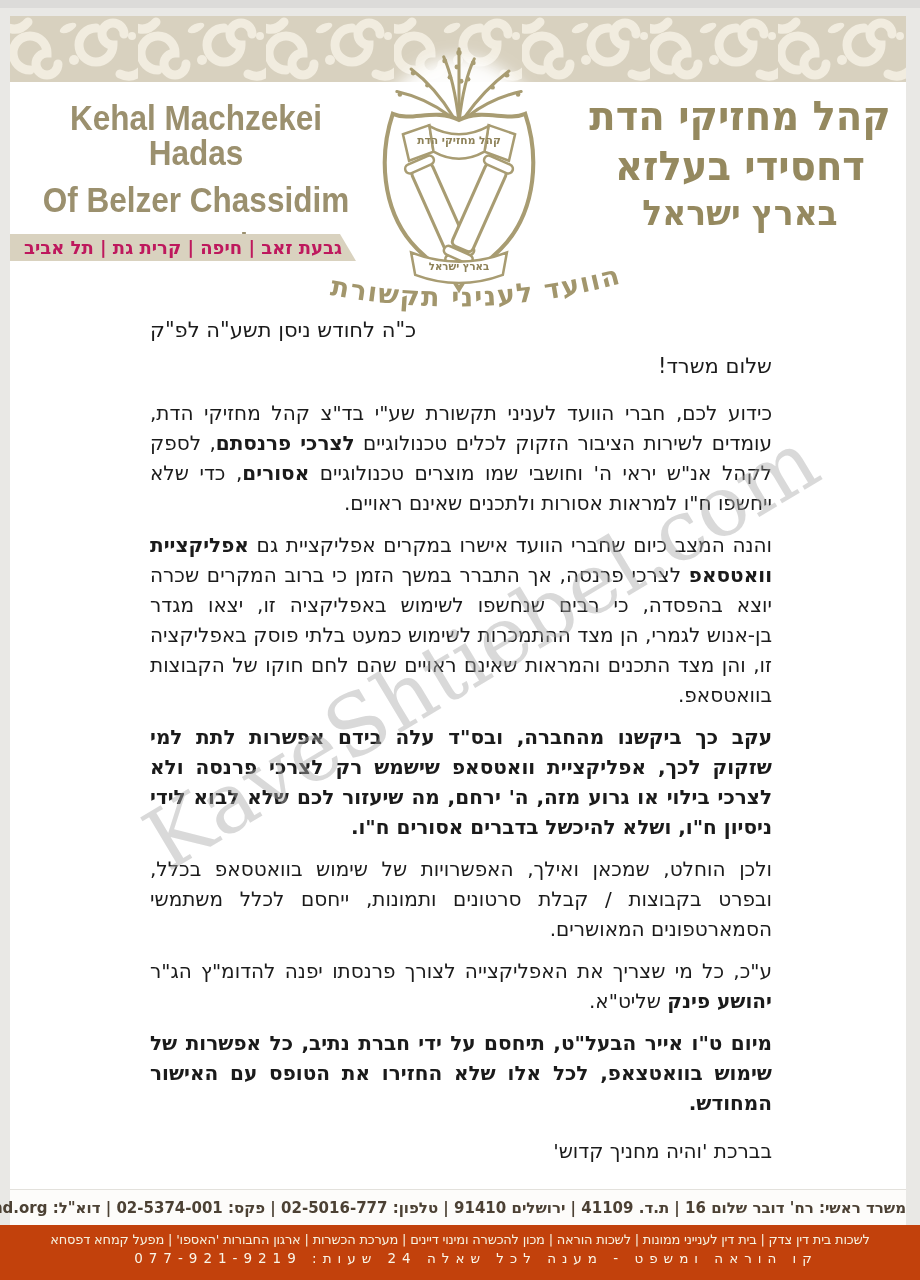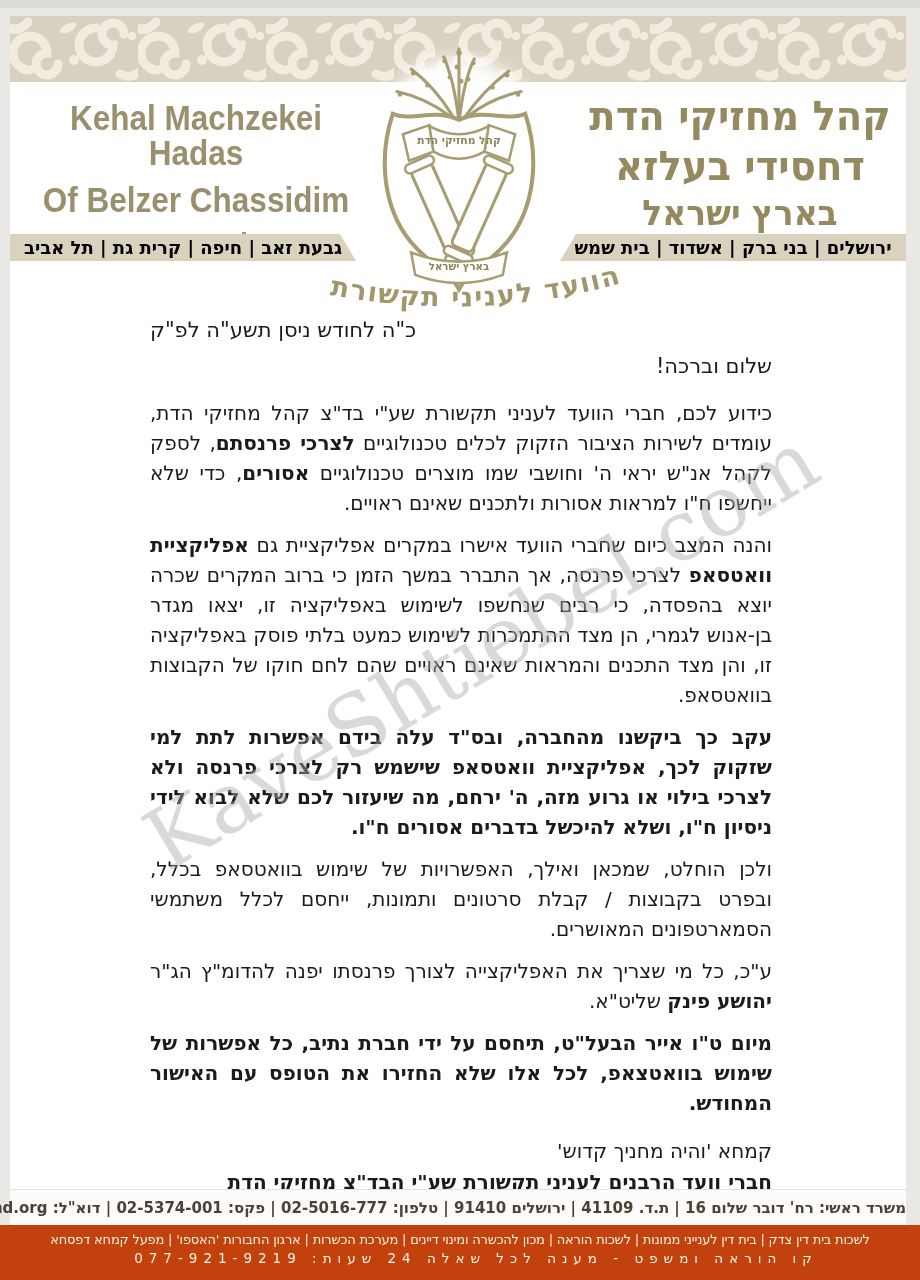--- a/index.html
+++ b/index.html
@@ -18,21 +18,21 @@
   .header-en .l1{font-size:35px;margin-bottom:12px;}
   .header-en .l2{font-size:35px;margin-bottom:12px;}
   .header-en .l3{font-size:30px;}
 
   .header-he{position:absolute;left:575px;top:88px;width:330px;text-align:center;direction:rtl;
     color:#95895f;font-weight:bold;line-height:1.0;transform:scaleX(.94);transform-origin:center;}
   .header-he .l1{font-size:41px;margin-bottom:9px;}
   .header-he .l2{font-size:41px;margin-bottom:9px;}
   .header-he .l3{font-size:35px;}
 
-  .city-bar{position:absolute;top:226px;height:27px;background:#d9d2bf;color:#000000;
+  .city-bar{position:absolute;top:226px;height:27px;background:#d9d2bf;color:#be185d;
     font-weight:bold;font-size:18px;line-height:27px;text-align:center;direction:rtl;z-index:2;}
   .city-bar-left{left:10px;width:346px;clip-path:polygon(0 0,calc(100% - 16px) 0,100% 100%,0 100%);}
   .city-bar-right{right:14px;width:346px;clip-path:polygon(16px 0,100% 0,100% 100%,0 100%);}
 
   .arc-wrap{position:absolute;left:318px;top:270px;width:316px;height:58px;z-index:3;}
   .arc-wrap svg{width:100%;height:100%;display:block;overflow:visible;}
   .arc-wrap text{font-weight:bold;font-size:27px;fill:#a2966c;letter-spacing:1.5px;}
 
   .letter{position:absolute;left:150px;top:306px;width:622px;direction:rtl;color:#1b1b1b;
     font-size:20px;line-height:30px;z-index:4;}
@@ -147,48 +147,46 @@
     <div class="l2">Of Belzer Chassidim</div>
     <div class="l3">E. Israel</div>
   </div>
 
   <div class="header-he" dir="rtl">
     <div class="l1">קהל מחזיקי הדת</div>
     <div class="l2">דחסידי בעלזא</div>
     <div class="l3">בארץ ישראל</div>
   </div>
 
-  <div class="city-bar city-bar-right" dir="rtl">ירושלים | בני ברק | אשדוד | בית שמש</div>
   <div class="city-bar city-bar-left" dir="rtl">גבעת זאב | חיפה | קרית גת | תל אביב</div>
 
   <div class="arc-wrap">
     <svg viewBox="0 0 316 58">
       <defs>
           <path id="arcpath" d="M8,16 Q158,46 308,4" fill="none"></path>
         </defs>
       <text>
         <textPath href="#arcpath" startOffset="50%" text-anchor="middle">הוועד לעניני תקשורת</textPath>
       </text>
     </svg>
   </div>
 
   <div class="letter">
     <div class="date-line">כ"ה לחודש ניסן תשע"ה לפ"ק</div>
-    <div class="greeting">שלום וברכה!</div>
+    <div class="greeting">שלום משרד!</div>
 
     <p class="para"><span>כידוע לכם, חברי הוועד לעניני תקשורת שע"י בד"צ קהל מחזיקי הדת, עומדים לשירות הציבור הזקוק לכלים טכנולוגיים </span><span class="b">לצרכי פרנסתם</span><span>, לספק לקהל אנ"ש יראי ה' וחושבי שמו מוצרים טכנולוגיים </span><span class="b">אסורים</span><span>, כדי שלא ייחשפו ח"ו למראות אסורות ולתכנים שאינם ראויים.</span></p>
     <p class="para"><span>והנה המצב כיום שחברי הוועד אישרו במקרים אפליקציית גם </span><span class="b">אפליקציית וואטסאפ</span><span> לצרכי פרנסה, אך התברר במשך הזמן כי ברוב המקרים שכרה יוצא בהפסדה, כי רבים שנחשפו לשימוש באפליקציה זו, יצאו מגדר בן-אנוש לגמרי, הן מצד ההתמכרות לשימוש כמעט בלתי פוסק באפליקציה זו, והן מצד התכנים והמראות שאינם ראויים שהם לחם חוקו של הקבוצות בוואטסאפ.</span></p>
     <p class="para"><span class="b">עקב כך ביקשנו מהחברה, ובס"ד עלה בידם אפשרות לתת למי שזקוק לכך, אפליקציית וואטסאפ שישמש רק לצרכי פרנסה ולא לצרכי בילוי או גרוע מזה, ה' ירחם, מה שיעזור לכם שלא לבוא לידי ניסיון ח"ו, ושלא להיכשל בדברים אסורים ח"ו.</span></p>
     <p class="para"><span>ולכן הוחלט, שמכאן ואילך, האפשרויות של שימוש בוואטסאפ בכלל, ובפרט בקבוצות / קבלת סרטונים ותמונות, ייחסם לכלל משתמשי הסמארטפונים המאושרים.</span></p>
     <p class="para"><span>ע"כ, כל מי שצריך את האפליקצייה לצורך פרנסתו יפנה להדומ"ץ הג"ר </span><span class="b">יהושע פינק</span><span> שליט"א.</span></p>
     <p class="para"><span class="b">מיום ט"ו אייר הבעל"ט, תיחסם על ידי חברת נתיב, כל אפשרות של שימוש בוואטצאפ, לכל אלו שלא החזירו את הטופס עם האישור המחודש.</span></p>
 
     <div class="signature">
-      <div class="sig1">קמחא 'והיה מחניך קדוש'</div>
-      <div class="sig2">חברי וועד הרבנים לעניני תקשורת שע"י הבד"צ מחזיקי הדת</div>
+      <div class="sig1">בברכת 'והיה מחניך קדוש'</div>
     </div>
   </div>
 
   <div class="watermark">KaveShtiebel.com</div>
 
   <div class="office-line">משרד ראשי: רח' דובר שלום 16 | ת.ד. 41109 | ירושלים 91410 | טלפון: ‪02-5016-777‬ | פקס: ‪02-5374-001‬ | דוא"ל: ‪5016777@badatzmhd.org‬</div>
 
   <div class="footer-band">
     <div class="row row1">לשכות בית דין צדק | בית דין לענייני ממונות | לשכות הוראה | מכון להכשרה ומינוי דיינים | מערכת הכשרות | ארגון החבורות 'האספו' | מפעל קמחא דפסחא</div>
     <div class="row row3">קו הוראה ומשפט - מענה לכל שאלה 24 שעות: ‪077-921-9219‬</div>

